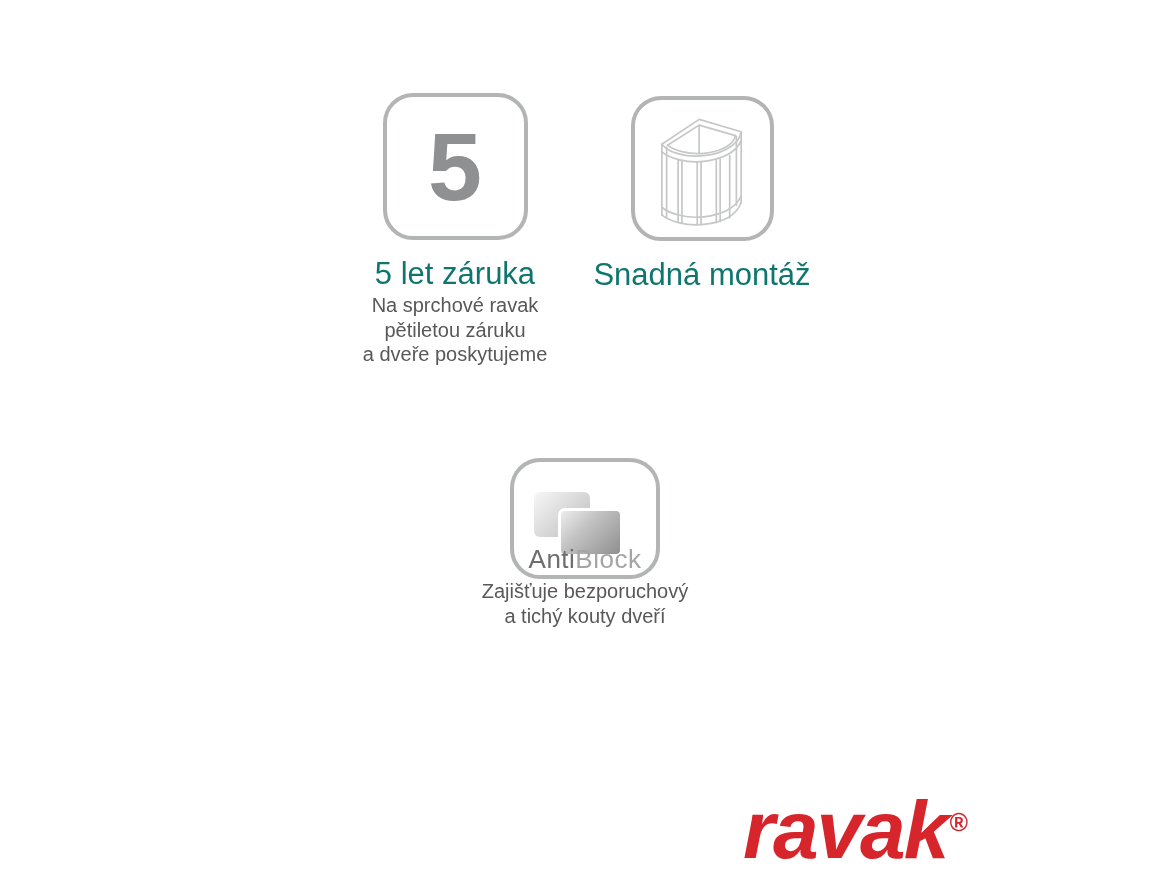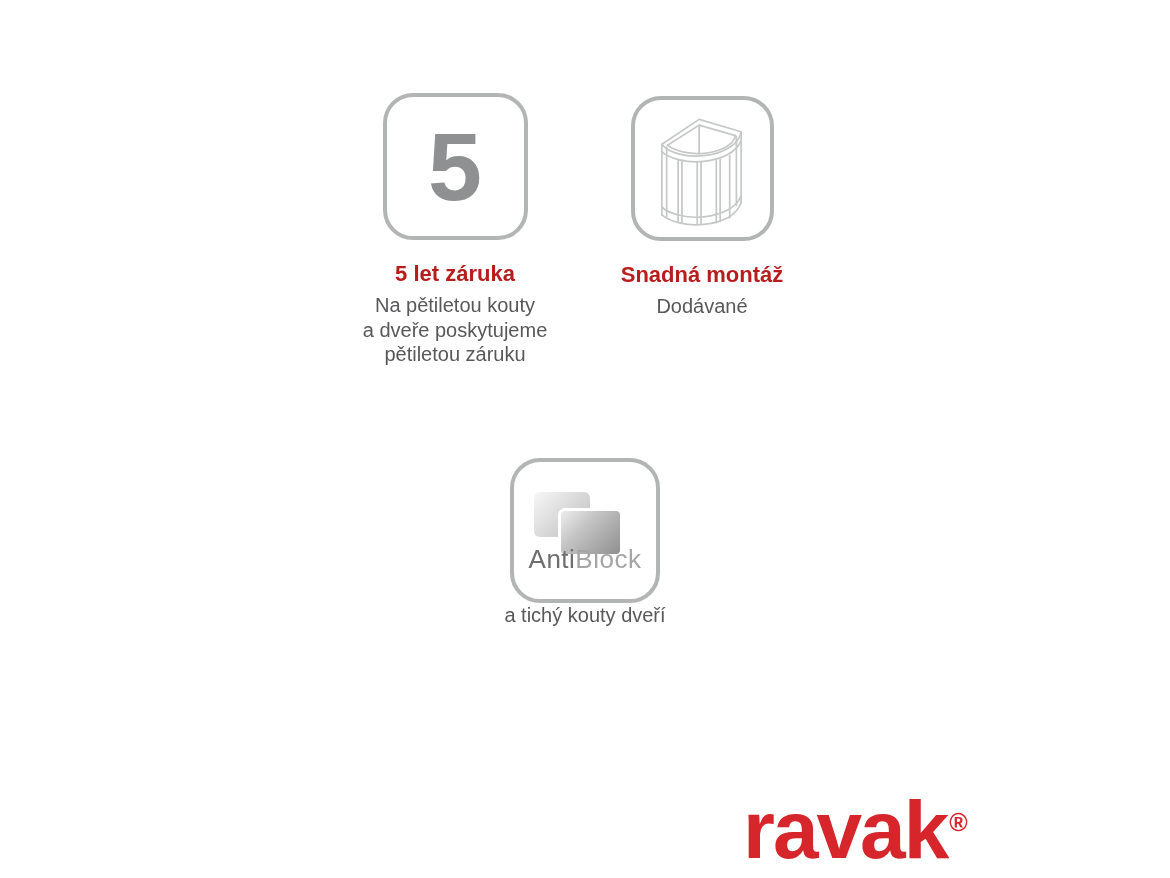--- a/index.html
+++ b/index.html
@@ -28,21 +28,21 @@
   .badge {
     box-sizing: border-box;
     margin: 0 auto;
     border: 4px solid #b3b5b4;
     border-radius: 30px;
     background: #ffffff;
     position: relative;
   }
   .badge-warranty { width: 145px; height: 147px; }
   .badge-assembly { width: 143px; height: 145px; }
-  .badge-quiet    { width: 150px; height: 145px; }
+  .badge-quiet    { width: 150px; height: 121px; }
 
   .badge-number {
     font-size: 97px;
     font-weight: bold;
     color: #8e9091;
     line-height: 139px;
     letter-spacing: 0;
   }
 
   .shower-svg { display: block; margin: 6px auto 0 auto; }
@@ -72,40 +72,41 @@
     letter-spacing: 0.5px;
     text-align: center;
     white-space: nowrap;
   }
   .ab-anti  { color: #6e6e6e; }
   .ab-block { color: #a5a5a5; }
 
   
   .feature-title {
     margin: 18px 0 4px 0;
-    font-size: 22px;
-    font-weight: bold;
-    color: #b91c1c;
+    font-size: 31px;
+    font-weight: normal;
+    color: #0f766e;
     line-height: 31px;
   }
   .feature-sub {
     font-size: 20px;
     color: #58585a;
     line-height: 24.5px;
   }
 
   
   .brand-logo {
     position: absolute;
     left: 743px;
     top: 789px;
     display: flex;
     align-items: flex-start;
     color: #d6252b;
     white-space: nowrap;
+    font-style: italic;
   }
   .brand-logo-text {
     font-size: 82px;
     font-weight: bold;
     letter-spacing: -2px;
     line-height: 82px;
   }
   .brand-logo-reg {
     font-size: 25px;
     font-weight: bold;
@@ -118,23 +119,23 @@
 <body>
 
 <div class="canvas">
 
   <section class="feature feature-warranty">
     <div class="badge badge-warranty">
       <div class="badge-number">5</div>
     </div>
     <h3 class="feature-title">5 let záruka</h3>
     <div class="feature-sub">
-      <div>Na pětiletou kouty</div>
+      <div>Na sprchové ravak</div>
+      <div>pětiletou záruku</div>
       <div>a dveře poskytujeme</div>
-      <div>pětiletou záruku</div>
     </div>
   </section>
 
   <section class="feature feature-assembly">
     <div class="badge badge-assembly">
       <svg class="shower-svg" width="96" height="128" viewBox="0 0 100 134" fill="none" stroke="#c6c8c7" stroke-width="1.8" stroke-linejoin="round" stroke-linecap="round">
 
         <path d="M8,40 L47,14 L91,27"></path>
         <path d="M91,27 C89,40 72,50 52,52 C33,54 15,49 8,40"></path>
 
@@ -158,35 +159,35 @@
         <path d="M69,55.5 L69,121"></path>
         <path d="M79,52 L79,117"></path>
 
         <path d="M8,106 C16,113 34,118 52,116 C70,114 86,107 91,94"></path>
 
         <path d="M8,114 C16,121 34,126 52,124 C70,122 86,115 91,101"></path>
       </svg>
     </div>
     <h3 class="feature-title">Snadná montáž</h3>
     <div class="feature-sub">
-      <div>Dodávané</div>
     </div>
   </section>
 
   <section class="feature feature-quiet">
     <div class="badge badge-quiet">
       <div>
         <div class="ab-sq-back"></div>
         <div class="ab-sq-front"></div>
       </div>
       <div class="ab-wordmark">
         <span class="ab-anti">Anti</span><span class="ab-block">Block</span>
       </div>
     </div>
     <div class="feature-sub">
+      <div>Zajišťuje bezporuchový</div>
       <div>a tichý kouty dveří</div>
     </div>
   </section>
 
   <div class="brand-logo">
     <span class="brand-logo-text">ravak</span>
     <span class="brand-logo-reg">®</span>
   </div>
 
 </div>

